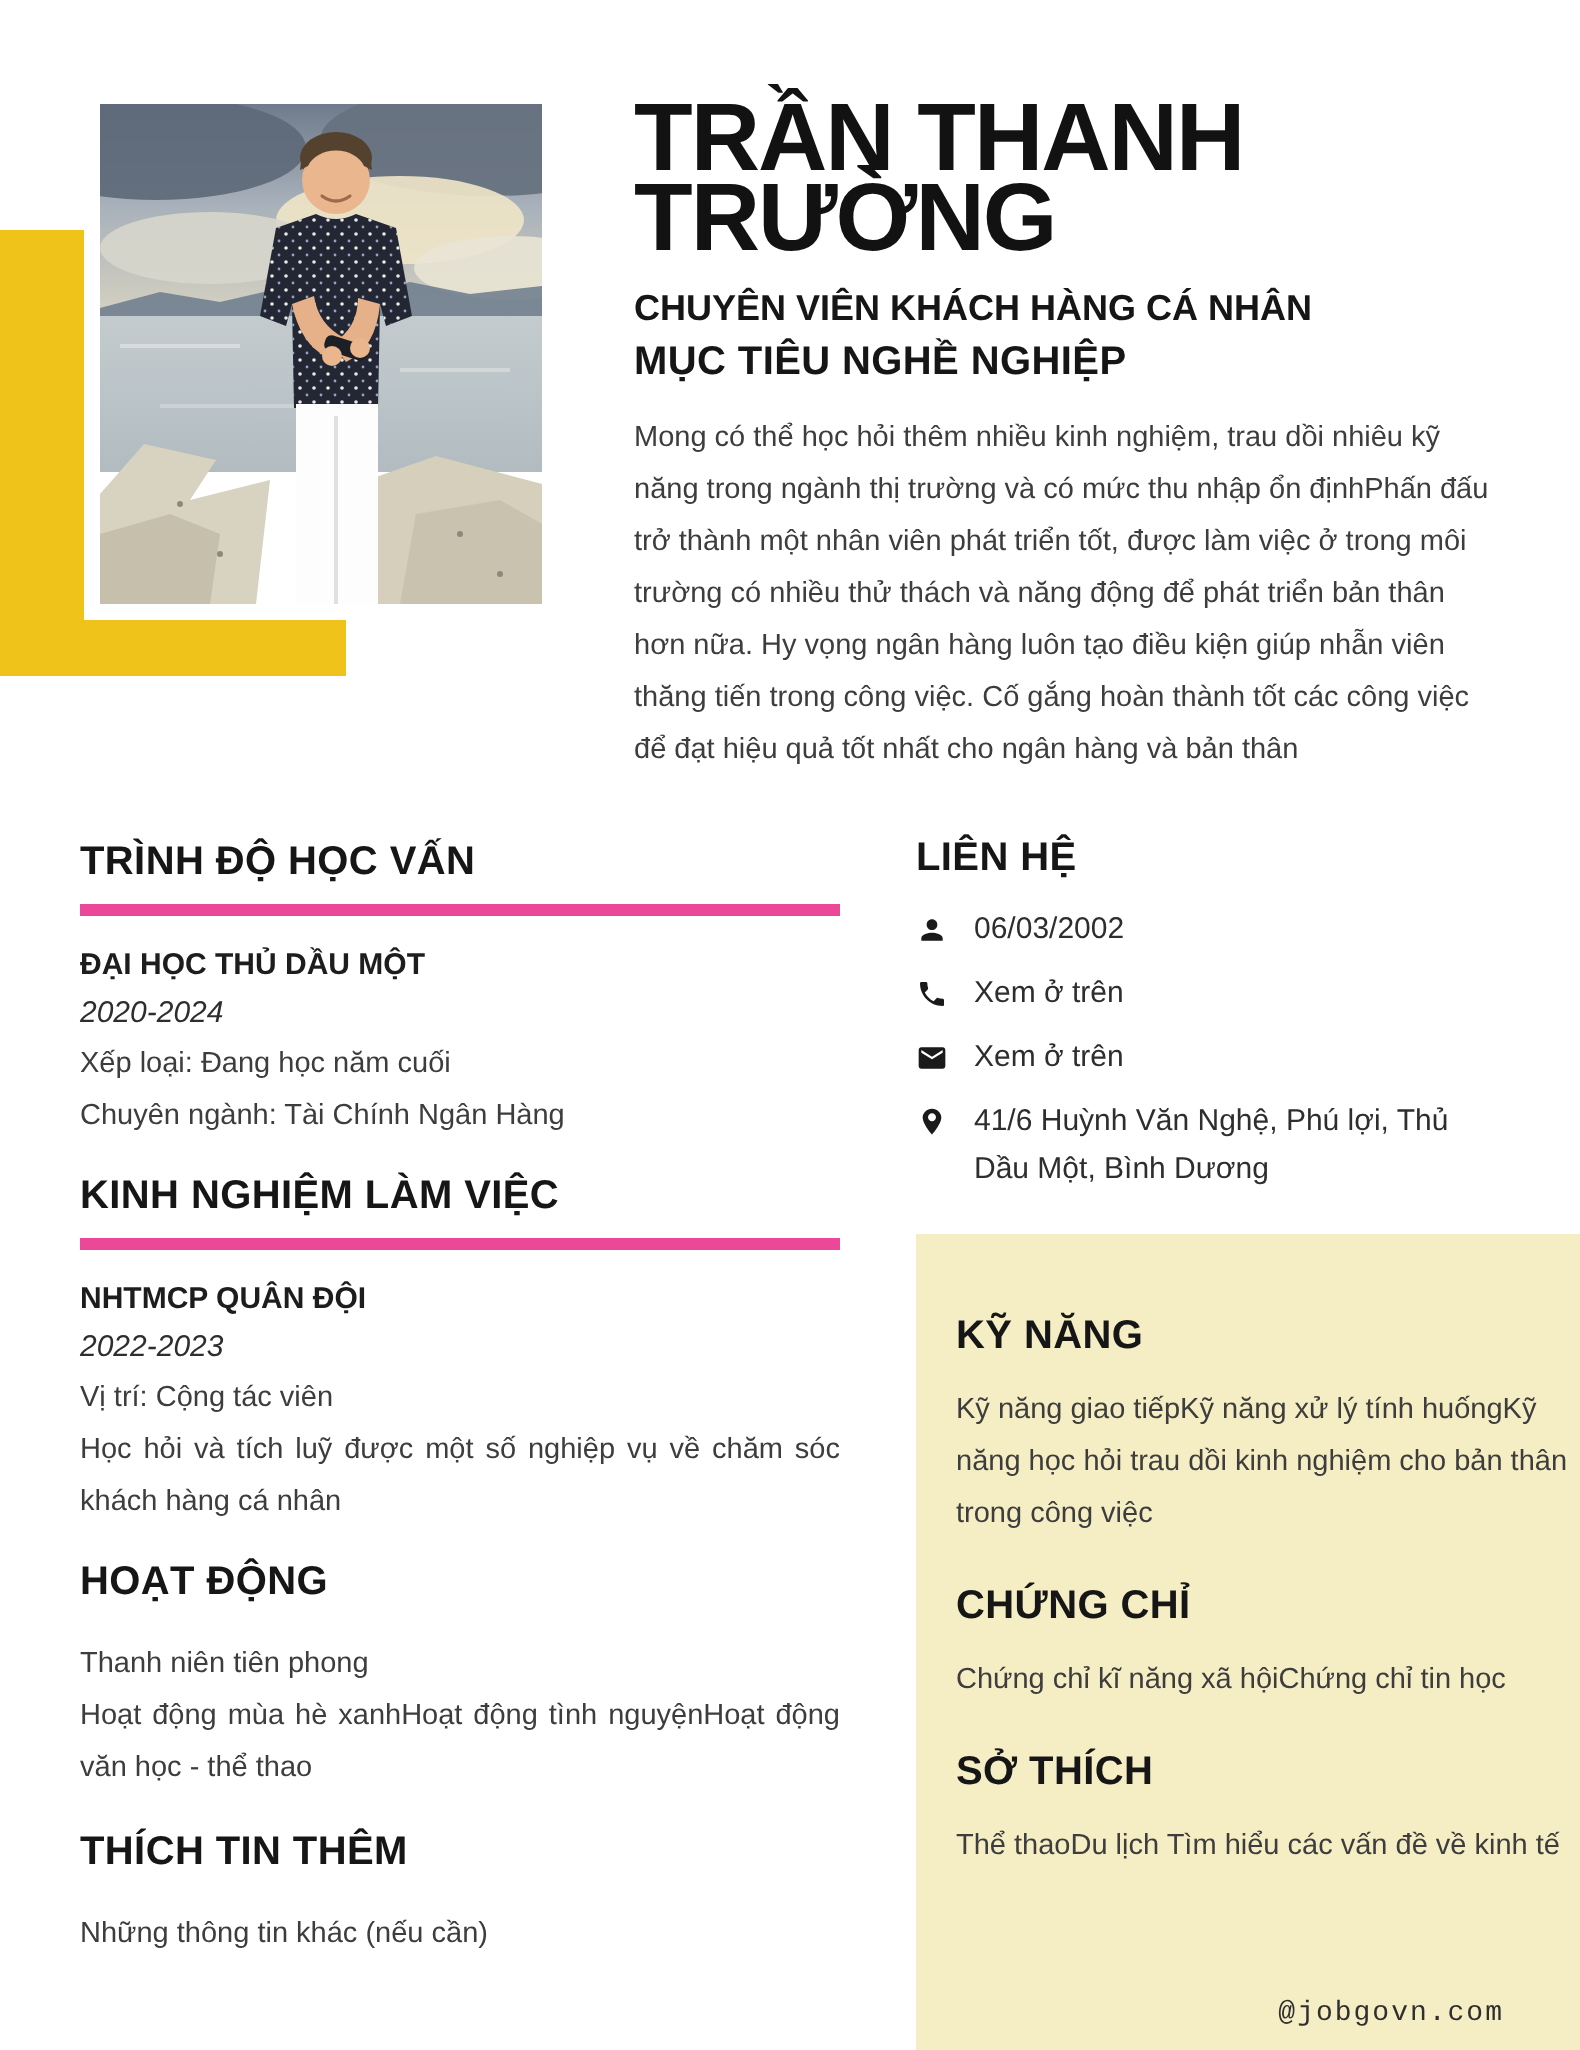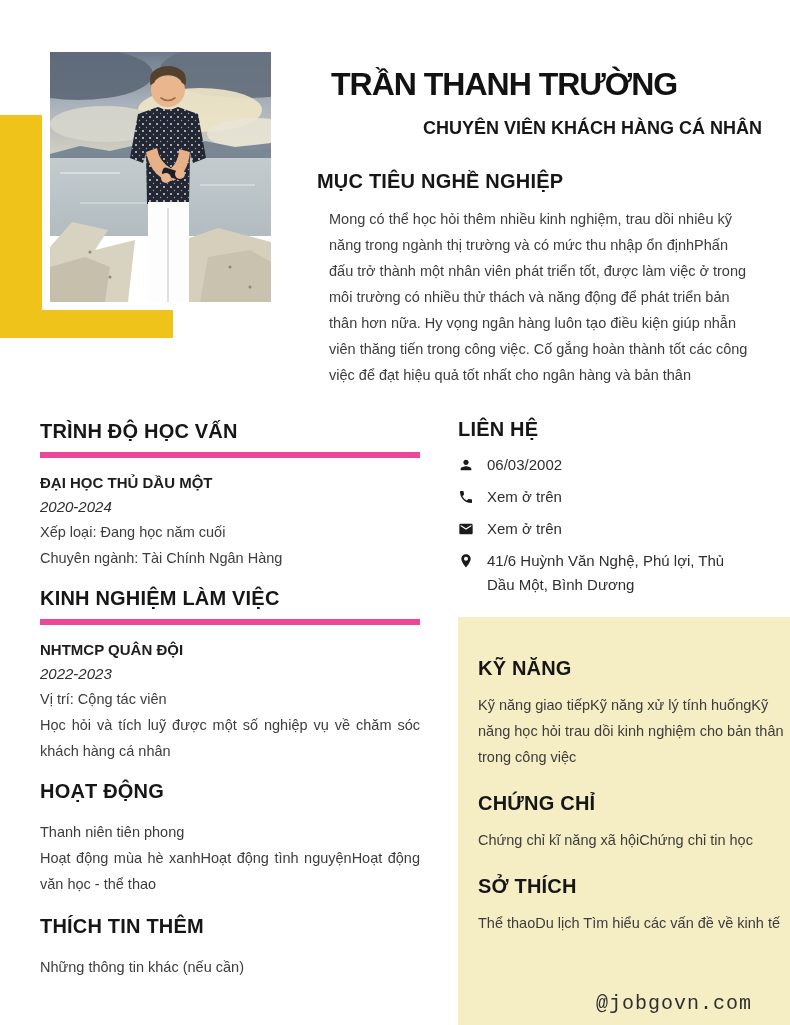--- a/index.html
+++ b/index.html
@@ -8,26 +8,26 @@
     font-family:"Liberation Sans", sans-serif;color:#3d3d3d;
   }
   
   .accent-v{position:absolute;left:0;top:115px;width:42px;height:223px;background:#EFC319;}
   .accent-h{position:absolute;left:0;top:310px;width:173px;height:28px;background:#EFC319;}
   
   .photo{position:absolute;left:50px;top:52px;width:221px;height:250px;overflow:hidden;}
   .photo svg{display:block;}
   
   .header-block{position:absolute;left:317px;top:50px;width:445px;}
-  .name{margin:14px;font-size:32px;line-height:40px;font-weight:bold;letter-spacing:-1px;color:#121212;}
-  .job-title{margin:14px 0 0 0;font-size:18px;line-height:20px;font-weight:bold;color:#161616;text-align:right;}
+  .name{margin:0;font-size:48px;line-height:40px;font-weight:bold;letter-spacing:-1px;color:#121212;}
+  .job-title{margin:14px 0 0 0;font-size:18px;line-height:20px;font-weight:bold;color:#161616;}
   
   .objective-block{position:absolute;left:317px;top:170px;width:433px;}
   .h-section{margin:0;font-size:20px;line-height:23px;font-weight:bold;color:#161616;letter-spacing:.2px;}
-  .objective-block p{margin:13px 0 0 12px;font-size:14.5px;line-height:26px;color:#3d3d3d;}
+  .objective-block p{margin:13px 0 0 0;font-size:14.5px;line-height:26px;color:#3d3d3d;}
   
   .left-col{position:absolute;left:40px;top:420px;width:380px;}
   .right-col{position:absolute;left:458px;top:418px;width:292px;}
   .ruled{border-bottom:6px solid #ec4899;padding-bottom:9px;margin-bottom:13px;}
   .sub-bold{margin:0;font-size:15px;line-height:24px;font-weight:bold;color:#1d1d1d;}
   .period{margin:0;font-size:15px;line-height:24px;font-style:italic;color:#2e2e2e;}
   .body-line{margin:0;font-size:14.5px;line-height:26px;color:#3d3d3d;}
   .just{text-align:justify;}
   .sect{margin-bottom:16px;}
   .mt18{margin-top:18px;}
@@ -39,21 +39,21 @@
   .c-icon{flex:0 0 16px;width:16px;height:16px;margin:4px 13px 0 0;}
   .c-icon svg{display:block;width:16px;height:16px;fill:#1a1a1a;}
   .c-gender{width:143px;}
   
   .panel{position:absolute;left:458px;top:617px;width:363px;height:408px;background:#F5EDC4;box-sizing:border-box;padding:40px 22px 0 20px;}
   .panel .h-section{margin:0 0 12px 0;}
   .panel p{margin:0;font-size:14.5px;line-height:26px;color:#3d3d3d;}
   .panel .h-gap{margin-top:22px;}
   
   .watermark{position:absolute;right:38px;bottom:10px;font-family:"Liberation Mono", monospace;
-    font-size:20px;color:#2f2f2f;letter-spacing:1px;}
+    font-size:14px;color:#2f2f2f;letter-spacing:1px;}
 </style>
 </head>
 <body>
 
 <div class="page">
 
   <div class="accent-v"></div>
   <div class="accent-h"></div>
 
   <div class="photo">

